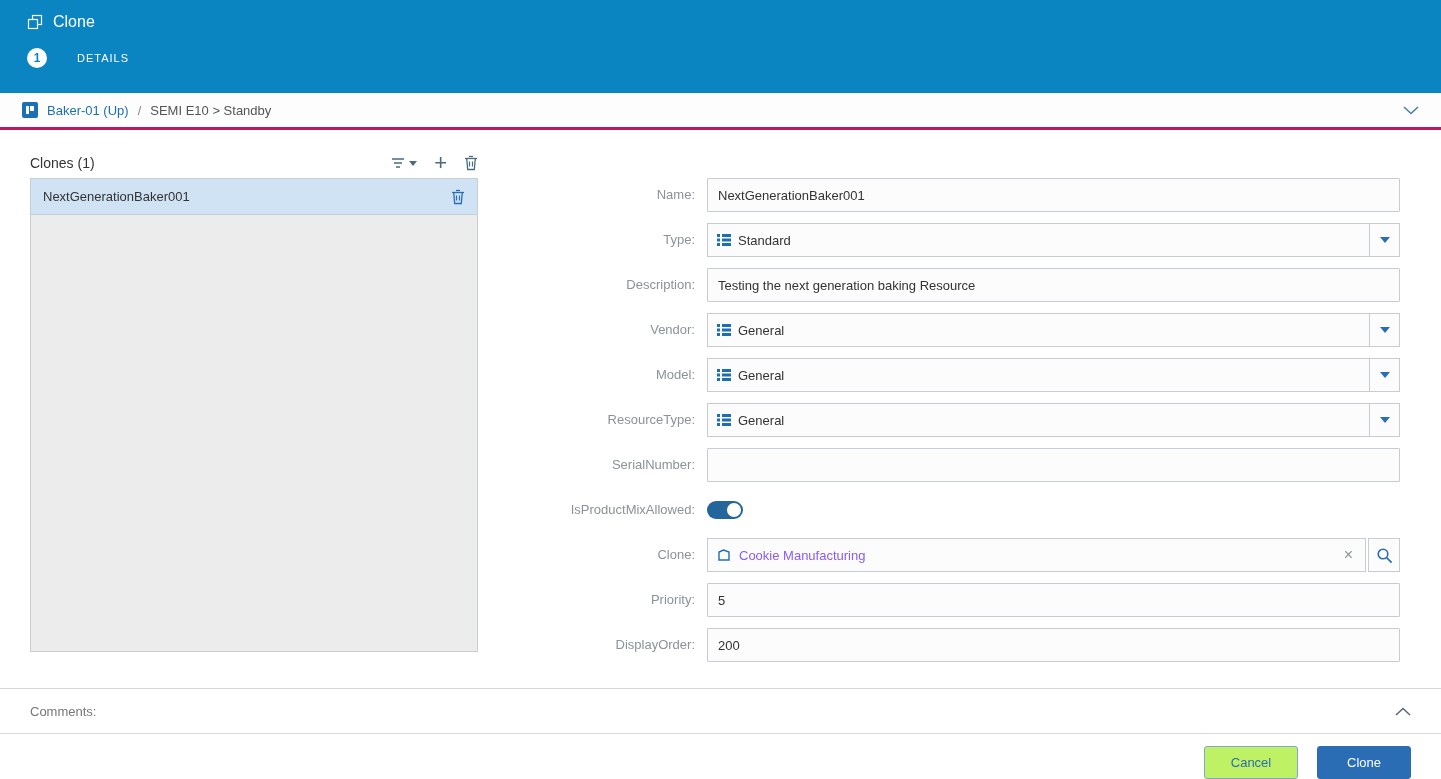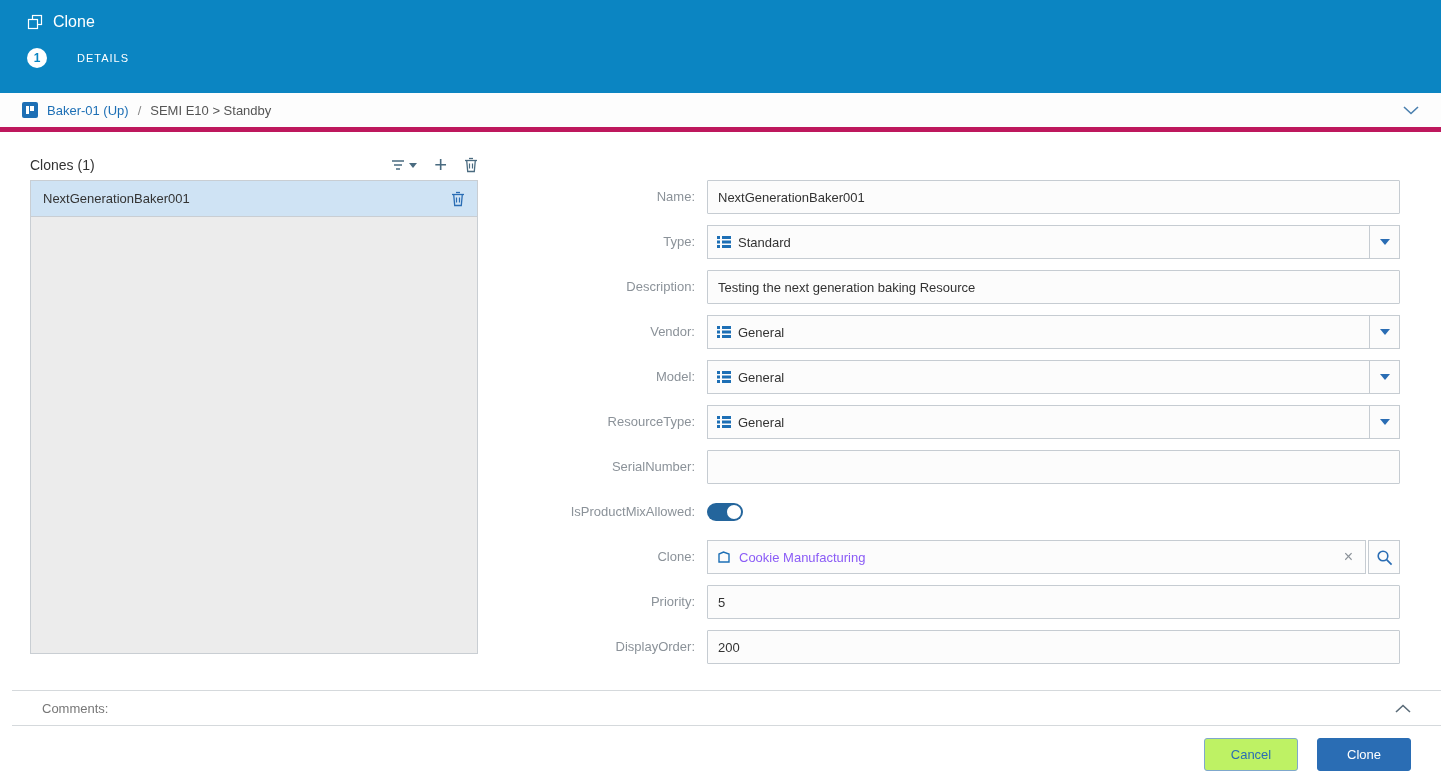--- a/index.html
+++ b/index.html
@@ -9,21 +9,21 @@
   
   .topbar { height:93px; background:#0b85c2; color:#fff; padding:13px 0 0 27px; }
   .title-row { display:flex; align-items:center; gap:10px; font-size:16px; }
   .steps-row { display:flex; align-items:center; gap:10px; margin-top:17px; }
   .step-circle { width:20px; height:20px; border-radius:50%; background:#ffffff;
     color:#0b85c2; font-size:12px; font-weight:bold; display:flex;
     align-items:center; justify-content:center; }
   .step-label { font-size:11px; letter-spacing:1px;padding-left:20px; }
 
   
-  .breadcrumb-bar { height:35px; background:#fdfdfd; border-bottom:5px solid #be185d;
+  .breadcrumb-bar { height:35px; background:#fdfdfd; border-bottom:3px solid #be185d;
     display:flex; align-items:center; gap:9px; padding:17px 22px; font-size:13px; }
   .bc-entity { color:#1d6fb5; }
   .bc-sep { color:#888; }
   .bc-state { color:#555; }
   .bc-spacer { flex:1; }
 
   
   .content { height:558px; display:flex; padding:22px 30px 0 30px; overflow:hidden; }
 
   
@@ -61,22 +61,22 @@
 
   
   .picker { flex:1; height:34px; border:1px solid #c6ccd2; background:#fcfcfc;
     display:flex; align-items:center; padding:0 9px; cursor:pointer; }
   .picker-value { font-size:13px; color:#8b5cf6; margin-left:8px; }
   .clear-btn { margin-left:auto; color:#8b9299; font-size:16px; cursor:pointer; padding:0 3px; }
   .search-btn { width:32px; height:34px; margin-left:2px; border:1px solid #c6ccd2;
     background:#fcfcfc; display:flex; align-items:center; justify-content:center; cursor:pointer; }
 
   
-  .comments-bar { height:36px; border-top:1px solid #d5d9dc; border-bottom:1px solid #d5d9dc;
-    display:flex; align-items:center; padding:0 30px; font-size:13px; color:#777;margin-left:12px; }
+  .comments-bar { height:46px; border-top:1px solid #d5d9dc; border-bottom:1px solid #d5d9dc;
+    display:flex; align-items:center; padding:0 30px; font-size:13px; color:#777; }
   .comments-bar .chevron { margin-left:auto; display:flex; cursor:pointer; }
 
   
   .footer { height:56px; display:flex; align-items:center; justify-content:flex-end;
     gap:19px; padding-right:30px; background:#fff; }
   .btn { height:33px; min-width:94px; font-family:inherit; font-size:13px;
     border-radius:3px; cursor:pointer; padding:0 18px; }
   .btn-cancel { background:#bef264; border:1px solid #7fa8cc; color:#2a6db4; }
   .btn-clone { background:#2a6db4; border:1px solid #2a6db4; color:#fff; }
 </style>

